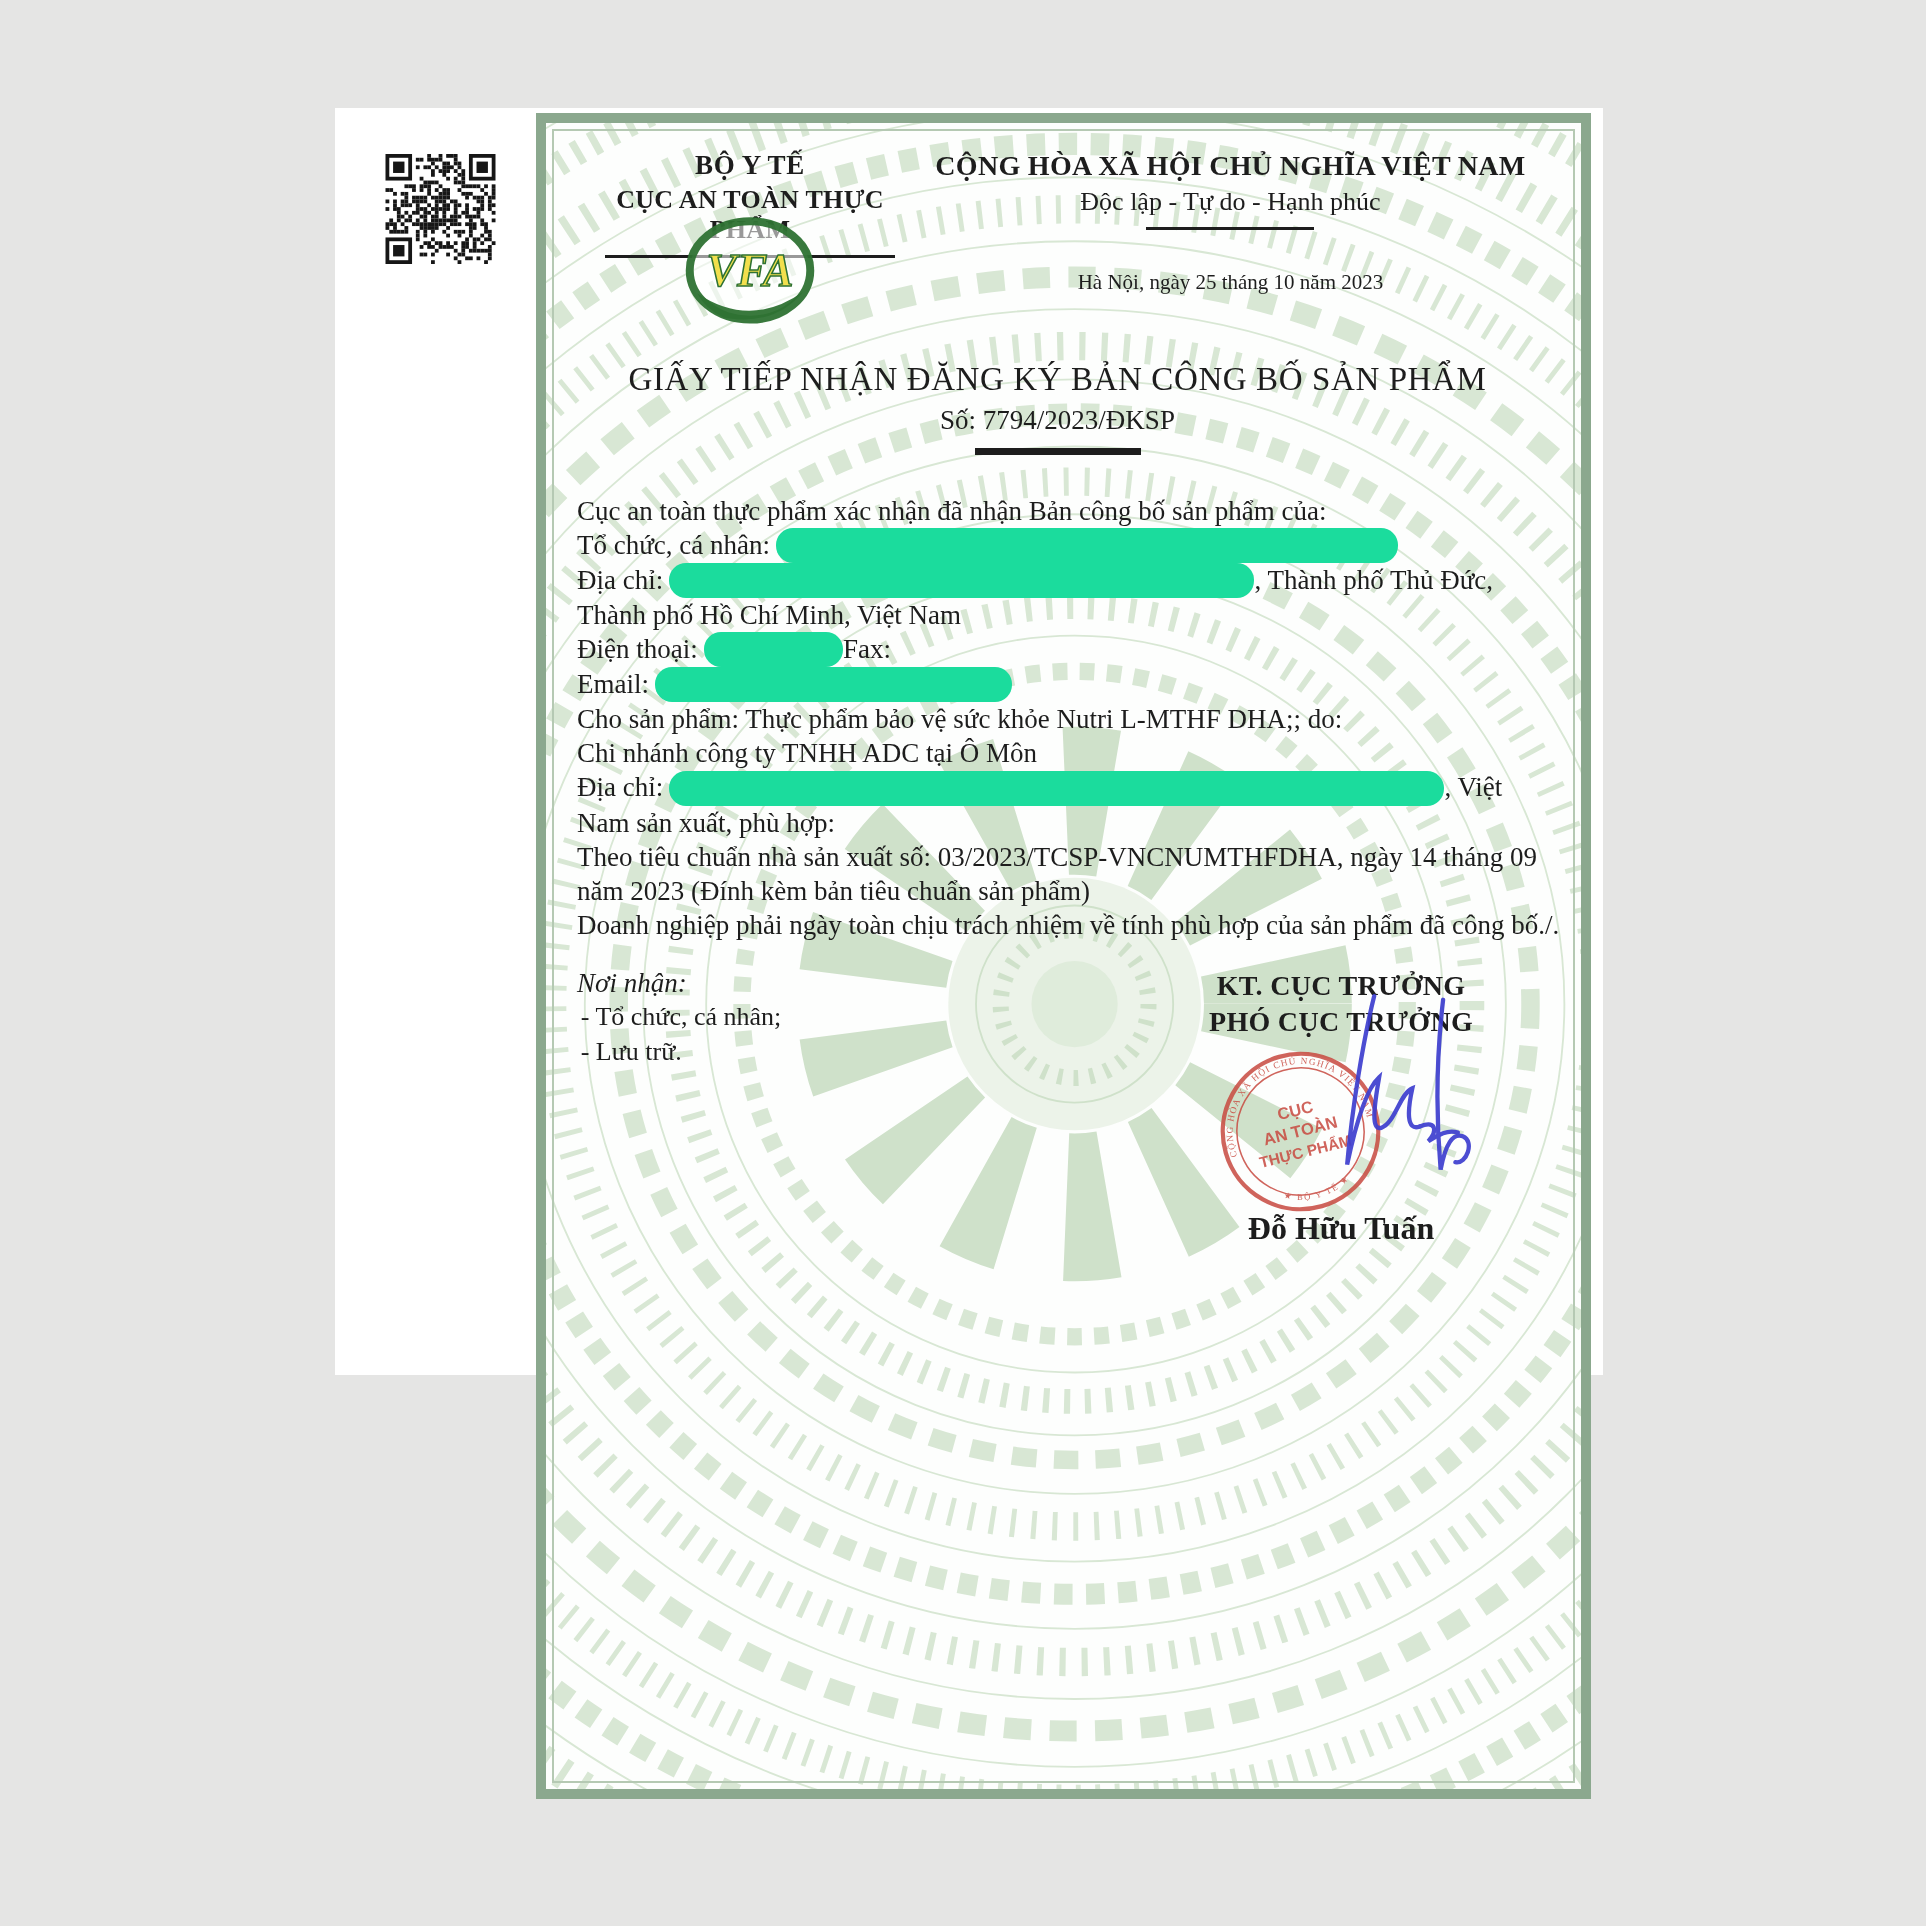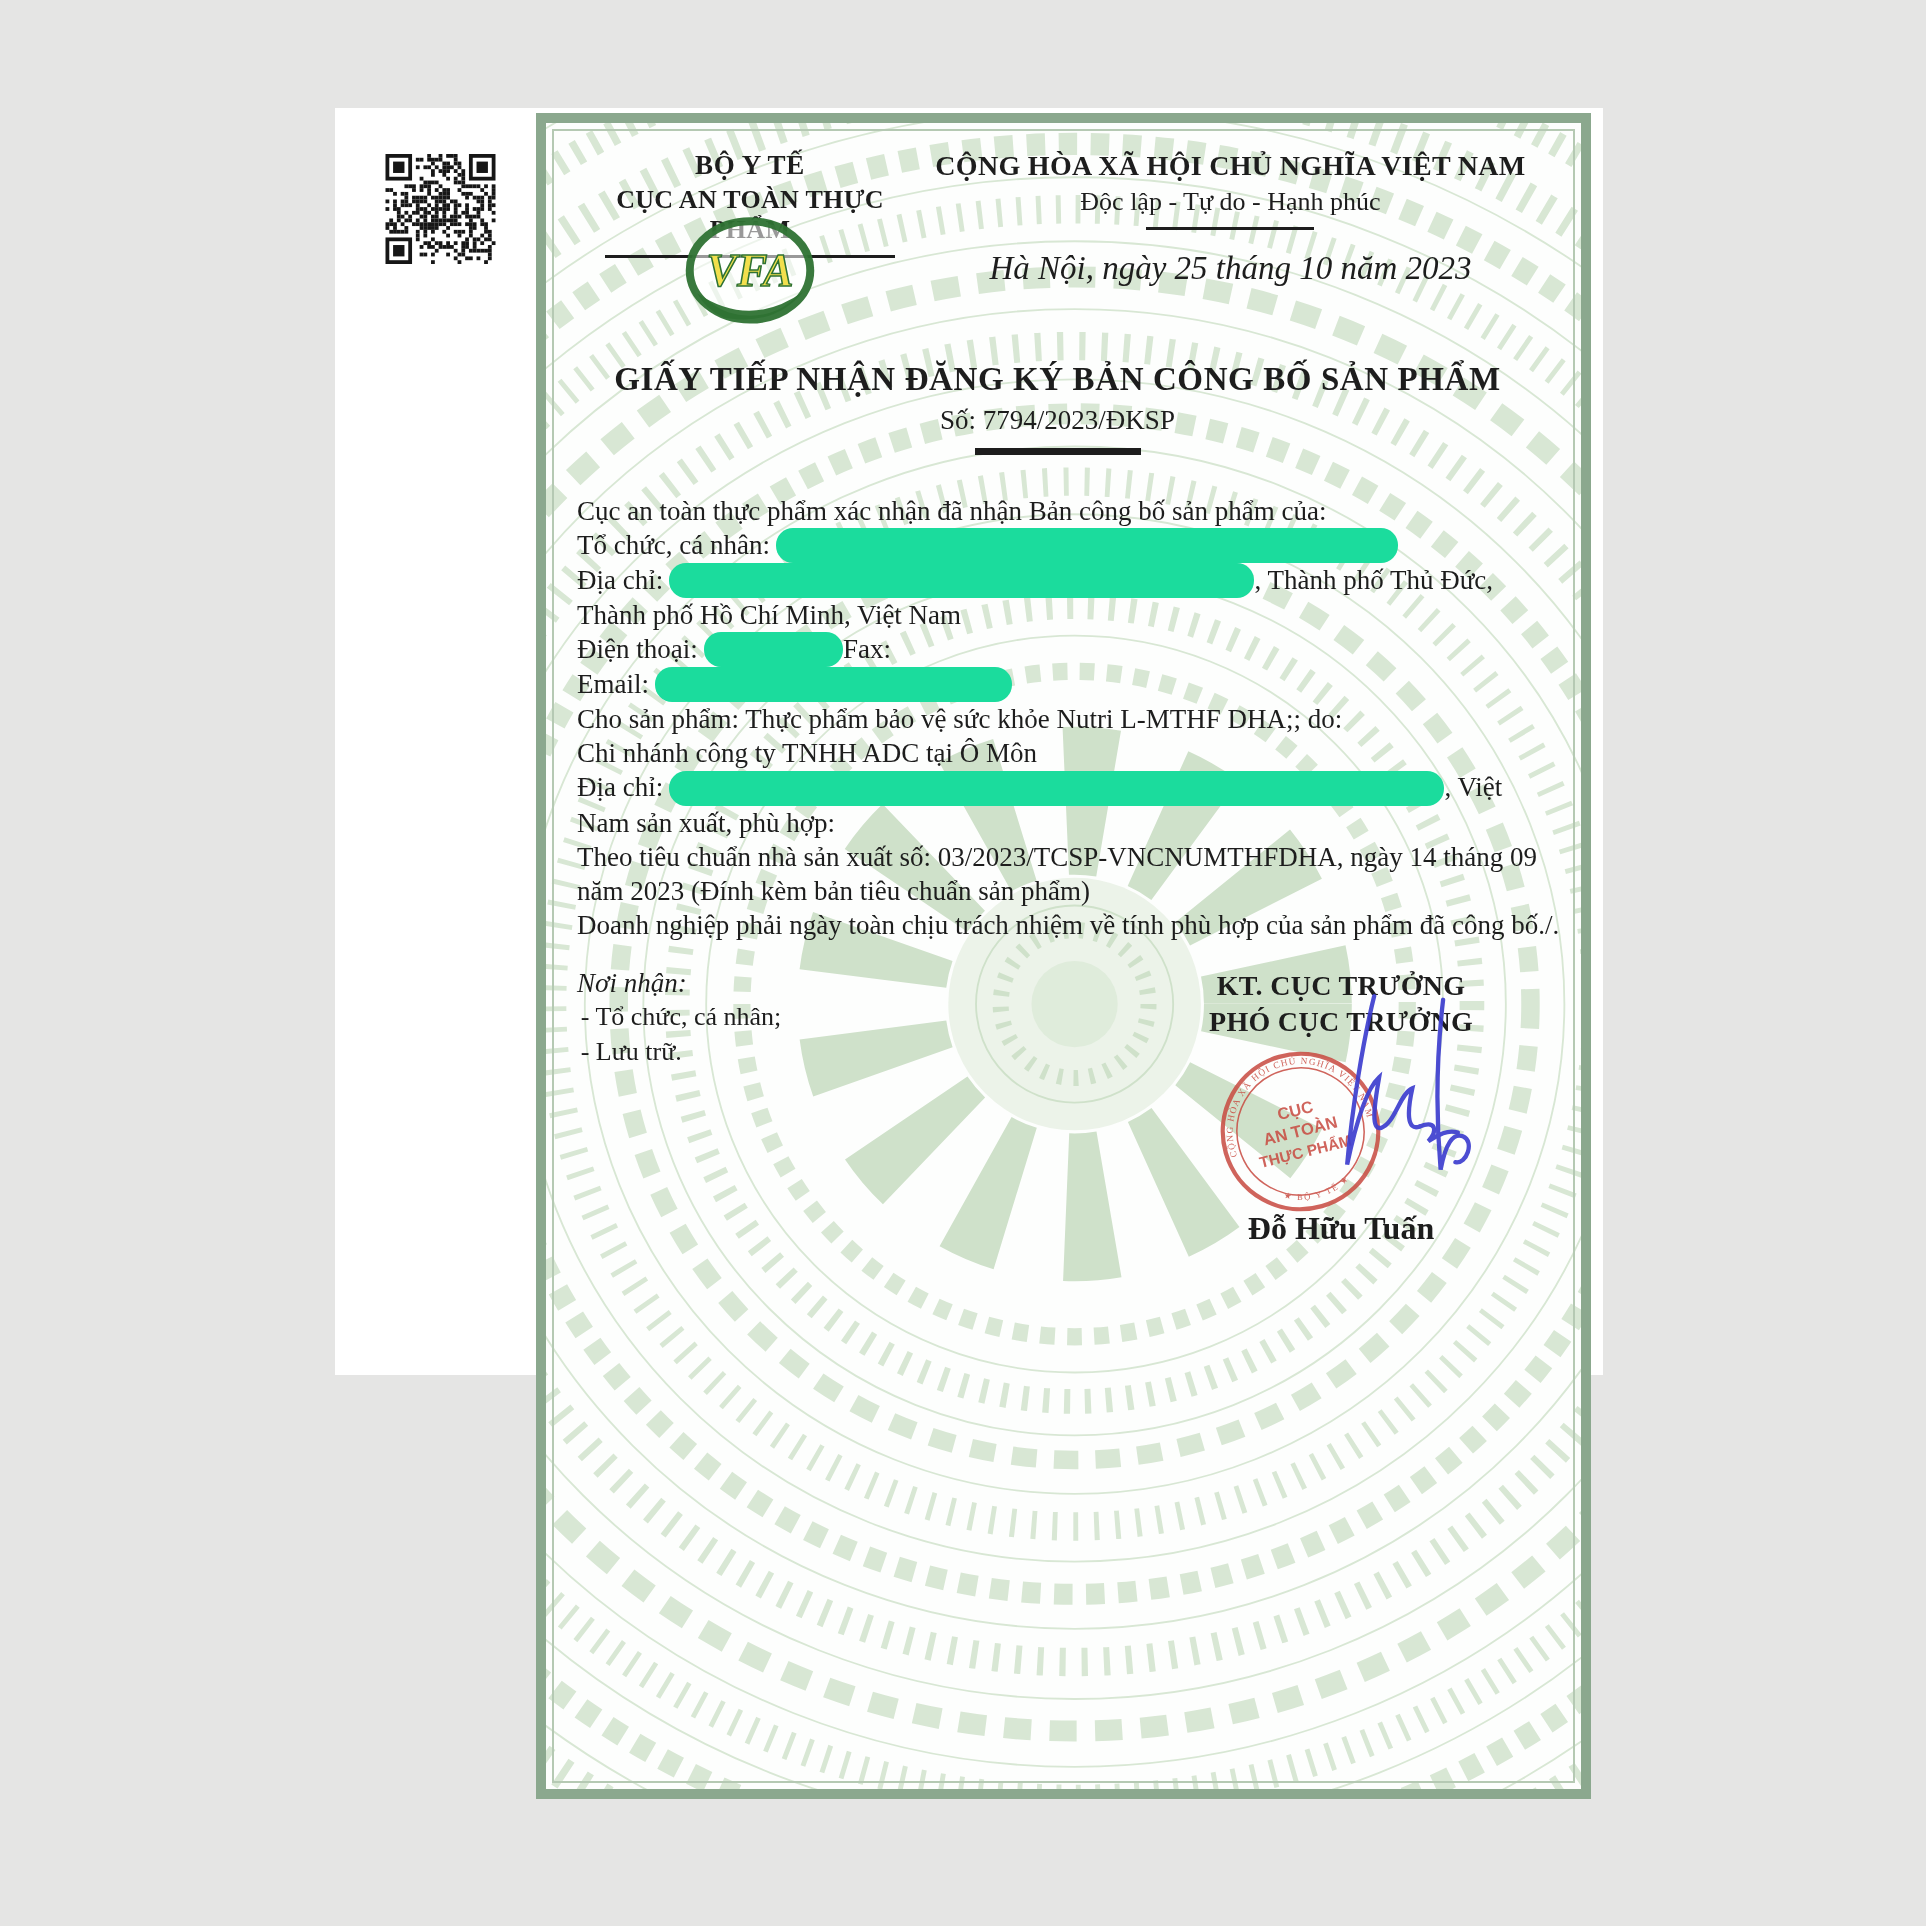--- a/index.html
+++ b/index.html
@@ -28,23 +28,23 @@
   .header{display:flex;margin-top:8.6px;height:207px;}
   .h-left{width:36%;text-align:center;position:relative;}
   .h-left .l1{font-size:27px;font-weight:bold;letter-spacing:0.6px;}
   .h-left .l2{font-size:26px;font-weight:bold;margin-top:3.7px;letter-spacing:0.3px;}
   .rule-left{height:3.1px;background:var(--ink);width:290px;margin:10px auto 0;}
   .logo{position:absolute;left:50%;transform:translateX(-50%);top:62px;width:148px;height:123px;}
   .h-right{width:64%;text-align:center;}
   .h-right .l1{font-size:28px;font-weight:bold;letter-spacing:0.3px;}
   .h-right .l2{font-size:26px;font-weight:normal;margin-top:5px;}
   .rule-right{height:2.5px;background:var(--ink);width:168px;margin:10px auto 0;}
-  .dateline{font-size:33px;font-style:italic;margin-top:20px;}
-
-  .title{font-size:33px;font-weight:bold;text-align:center;letter-spacing:0.6px;margin-top:3.7px;}
+  .dateline{font-size:21px;margin-top:40px;}
+
+  .title{font-size:33px;font-weight:normal;text-align:center;letter-spacing:0.6px;margin-top:3.7px;}
   .doc-number{font-size:27px;text-align:center;margin-top:7.4px;}
   .rule-thick{width:166px;height:6.2px;background:var(--ink);margin:12.3px auto 0;}
 
   .body-block{margin-top:39px;font-size:27px;line-height:34px;}
   .line{white-space:nowrap;}
   .bar{display:inline-block;height:35px;border-radius:17px;background:var(--redaction);vertical-align:-9.2px;margin-left:6.2px;}
   .fax-label{}
 
   .footer{display:flex;margin-top:26px;}
   .recipients{flex:1;}

